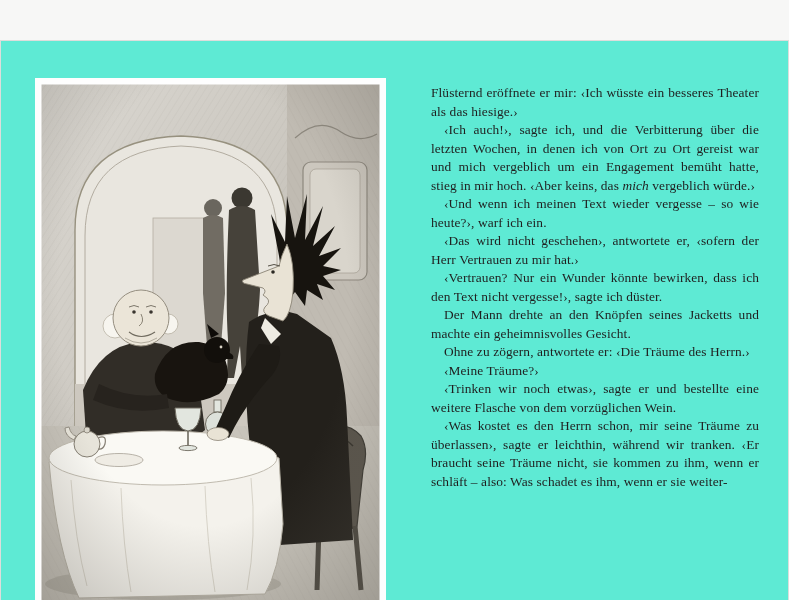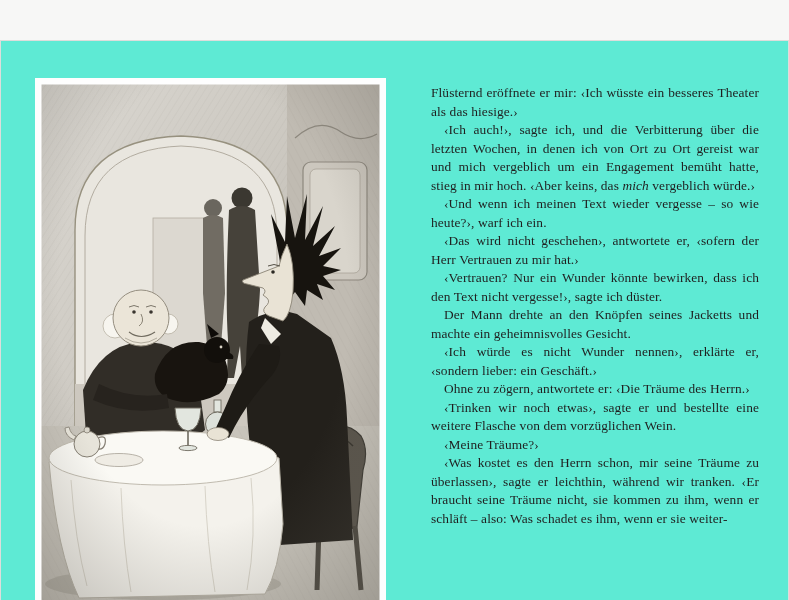--- a/index.html
+++ b/index.html
@@ -168,22 +168,21 @@
     </g>
   </svg>
 
   <div class="text-column" lang="de">
       <p><span>Flüsternd eröffnete er mir: ‹Ich wüsste ein besseres Theater als das hiesige.›</span></p>
       <p><span>‹Ich auch!›, sagte ich, und die Verbitterung über die letzten Wochen, in denen ich von Ort zu Ort gereist war und mich vergeblich um ein Engagement bemüht hatte, stieg in mir hoch. ‹Aber keins, das </span><em>mich</em><span> vergeblich würde.›</span></p>
       <p><span>‹Und wenn ich meinen Text wieder vergesse – so wie heute?›, warf ich ein.</span></p>
       <p><span>‹Das wird nicht geschehen›, antwortete er, ‹sofern der Herr Vertrauen zu mir hat.›</span></p>
       <p><span>‹Vertrauen? Nur ein Wunder könnte bewirken, dass ich den Text nicht vergesse!›, sagte ich düster.</span></p>
       <p><span>Der Mann drehte an den Knöpfen seines Jacketts und machte ein geheimnisvolles Gesicht.</span></p>
-      <p><span>‹Ich würde es nicht Wunder nennen›, erklärte er, ‹sondern lieber: ein Geschäft.›</span></p>
       <p><span>Ohne zu zögern, antwortete er: ‹Die Träume des Herrn.›</span></p>
+      <p><span>‹Meine Träume?›</span></p>
       <p><span>‹Trinken wir noch etwas›, sagte er und bestellte eine weitere Flasche von dem vorzüglichen Wein.</span></p>
-      <p><span>‹Meine Träume?›</span></p>
       <p><span>‹Was kostet es den Herrn schon, mir seine Träume zu überlassen›, sagte er leichthin, während wir tranken. ‹Er braucht seine Träume nicht, sie kommen zu ihm, wenn er schläft – also: Was schadet es ihm, wenn er sie weiter-</span></p>
     </div>
 
   <div class="page-number">19</div>
 
 </div>
 
 </body></html>

